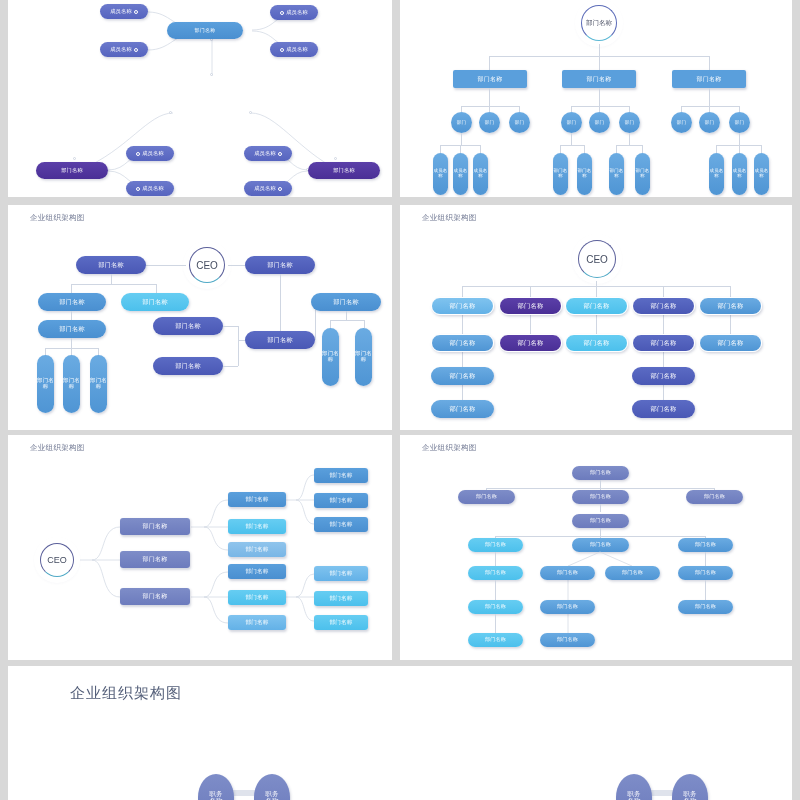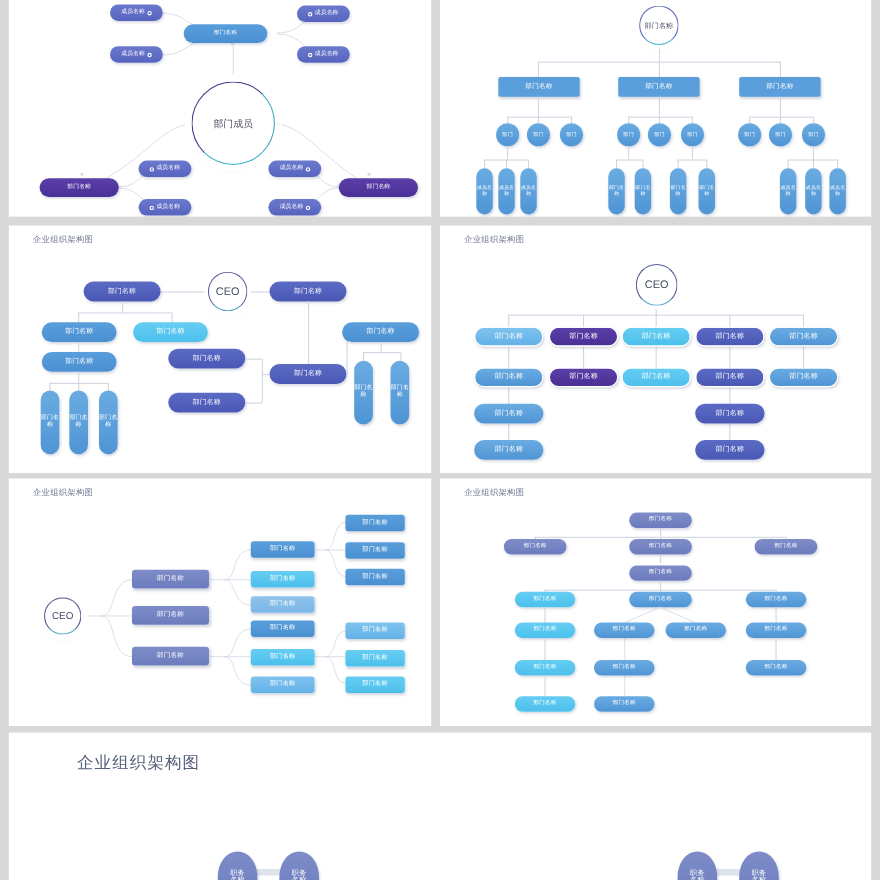--- a/index.html
+++ b/index.html
@@ -108,24 +108,20 @@
 
     <div class="dot" style="left:202px; top:38px;"></div>
     <div class="dot" style="left:202px; top:73px;"></div>
     <div class="dot" style="left:161px; top:111px;"></div>
     <div class="dot" style="left:241px; top:111px;"></div>
     <div class="dot" style="left:65px;  top:157px;"></div>
     <div class="dot" style="left:326px; top:157px;"></div>
     <div class="dot" style="left:97px;  top:168px;"></div>
     <div class="dot" style="left:298px; top:168px;"></div>
 
-    <div class="circle-node" style="left:163px; top:71px; width:82px; height:82px;">
-      <div class="circ-in" style="border:1.3px solid #3d3a8c; border-right-color:#3fa9c9; border-bottom-color:#3fb3cf;"></div>
-      <span style="position:relative; font-size:9px; color:#4a4f63;">部门成员</span>
-    </div>
 
     <div class="node pill c-blue" style="left:159px; top:22px; width:76px; height:17px; font-size:5px;">
       <span>部门名称</span>
     </div>
 
     <div class="node pill c-indigo2 with-dot" style="left:92px; top:4px; width:48px; height:15px;">
       <span>成员名称</span>
       <span class="badge-dot"></span>
     </div>
     <div class="node pill c-indigo2 with-dot" style="left:92px; top:42px; width:48px; height:15px;">

